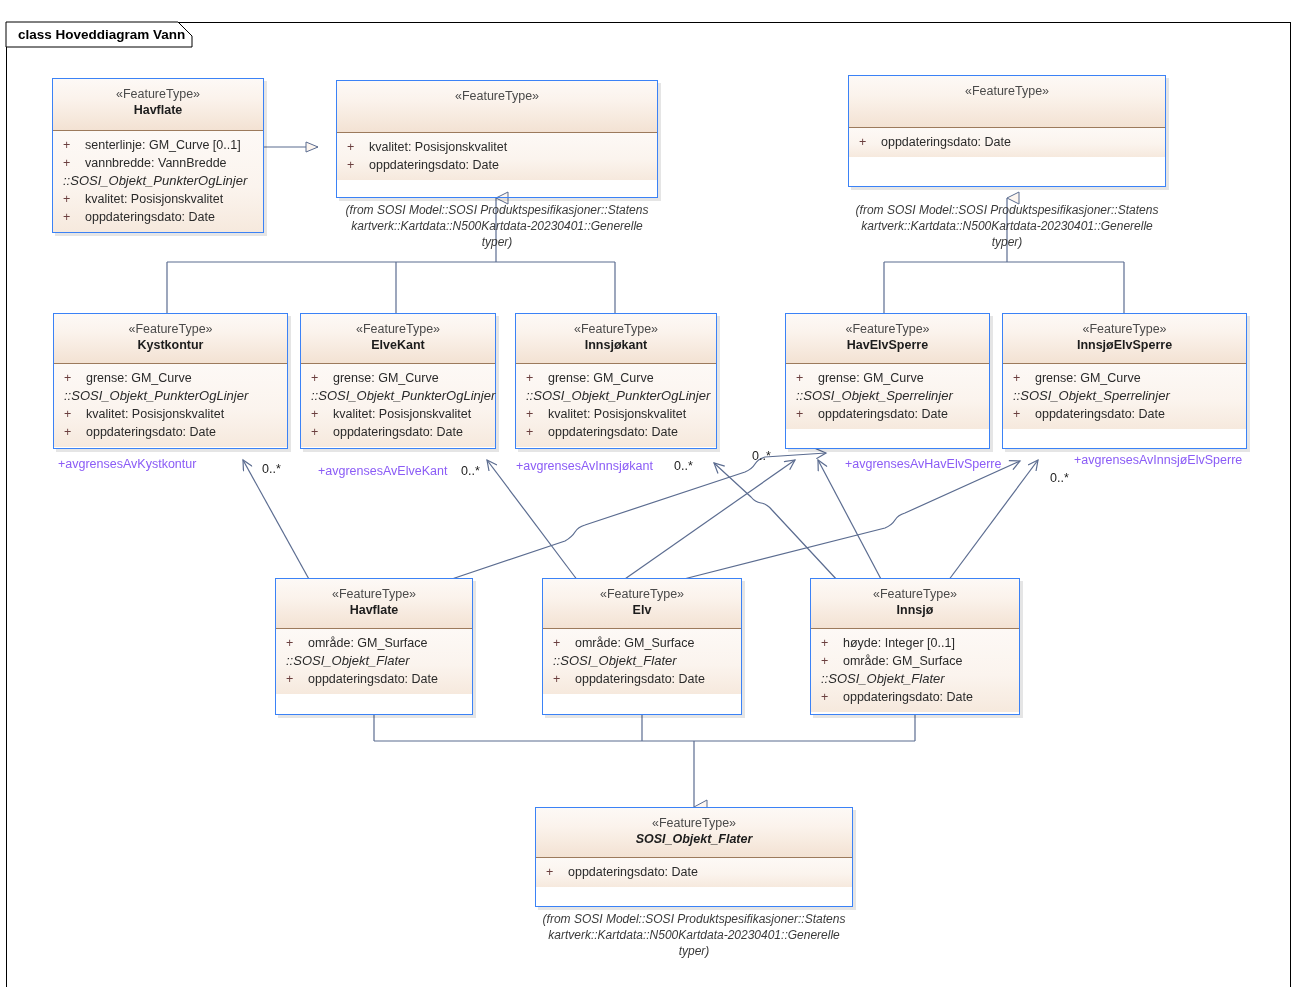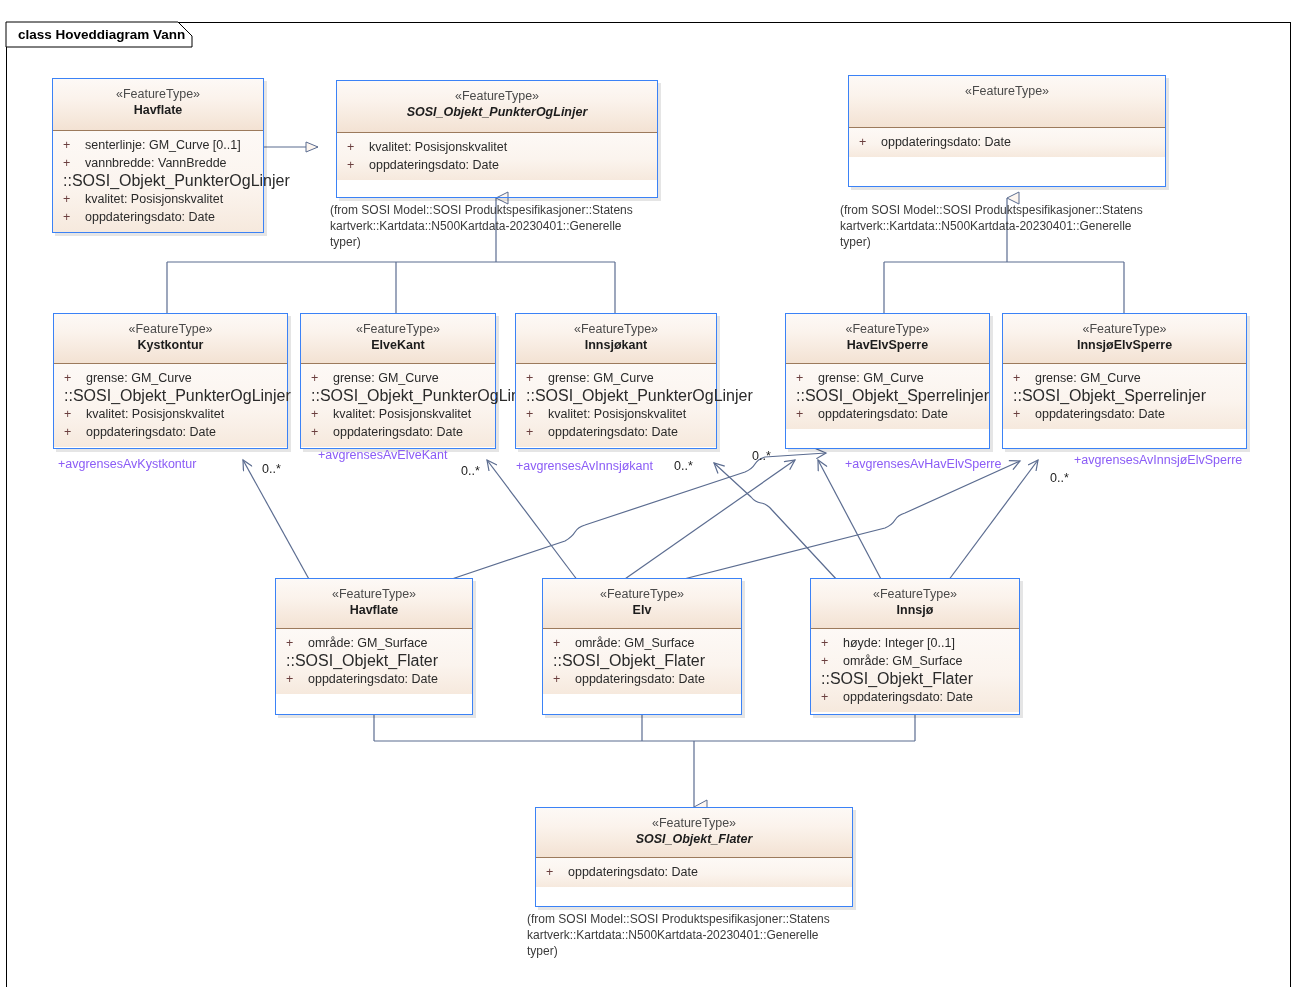--- a/index.html
+++ b/index.html
@@ -20,25 +20,25 @@
        background:linear-gradient(to bottom,#fdf9f6 0%,#fbf3ec 38%,#f3e2d3 100%);
        text-align:center;padding:7px 4px 7px 4px;}
   .cls .hdr .stereo{font-size:12.5px;color:#4a4a4a;line-height:16px;}
   .cls .hdr .nm{font-size:12.5px;font-weight:bold;color:#1c1c1c;line-height:17px;}
   .cls .hdr .nm.abst{font-style:italic;}
   .cls .body{box-sizing:border-box;
        background:linear-gradient(to bottom,#fdf9f6 0%,#fbf4ee 55%,#f6e9dd 100%);
        padding:5px 12px 6px 0;}
   .attr{font-size:12.5px;color:#2a2a2a;line-height:18px;white-space:nowrap;padding-left:10px;}
   .attr .vis{display:inline-block;width:22px;color:#6b3f3f;}
-  .grp{font-size:16px;color:#2a2a2a;line-height:18px;white-space:nowrap;padding-left:10px;}
-
-  
-  .caption{position:absolute;font-size:12px;color:#3a3a3a;
-      line-height:16px;}
+  .grp{font-size:13px;color:#2a2a2a;font-style:italic;line-height:18px;white-space:nowrap;padding-left:10px;}
+
+  
+  .caption{position:absolute;font-size:12px;font-style:italic;color:#3a3a3a;
+      line-height:16px;text-align:center;}
 
   
   .lbl{position:absolute;font-size:12.5px;color:#8b5cf6;white-space:nowrap;}
   .mult{position:absolute;font-size:12.5px;color:#1c1c1c;white-space:nowrap;}
 </style>
 </head>
 <body>
 
 <div id="canvas">
 
@@ -118,21 +118,20 @@
       <div class="attr"><span class="vis">+</span><span>vannbredde: VannBredde</span></div>
       <div class="grp">::SOSI_Objekt_PunkterOgLinjer</div>
       <div class="attr"><span class="vis">+</span><span>kvalitet: Posisjonskvalitet</span></div>
       <div class="attr"><span class="vis">+</span><span>oppdateringsdato: Date</span></div>
     </div>
   </div>
 
   <div class="cls" style="left:336px;top:64px;width:322px;height:118px;">
     <div class="hdr" style="height:52px;">
       <div class="stereo">«FeatureType»</div>
-      <div class="nm abst">SOSI_Objekt_PunkterOgLinjer</div>
     </div>
     <div class="body">
       <div class="attr"><span class="vis">+</span><span>kvalitet: Posisjonskvalitet</span></div>
       <div class="attr"><span class="vis">+</span><span>oppdateringsdato: Date</span></div>
     </div>
   </div>
   <div class="caption" style="left:330px;top:186px;width:334px;">
     <div>(from SOSI Model::SOSI Produktspesifikasjoner::Statens</div>
     <div>kartverk::Kartdata::N500Kartdata-20230401::Generelle</div>
     <div>typer)</div>
@@ -263,21 +262,21 @@
   </div>
   <div class="caption" style="left:527px;top:895px;width:334px;">
     <div>(from SOSI Model::SOSI Produktspesifikasjoner::Statens</div>
     <div>kartverk::Kartdata::N500Kartdata-20230401::Generelle</div>
     <div>typer)</div>
   </div>
 
   <div class="lbl" style="left:58px;top:441px;">+avgrensesAvKystkontur</div>
   <div class="mult" style="left:262px;top:446px;">0..*</div>
 
-  <div class="lbl" style="left:318px;top:432px;">+avgrensesAvElveKant</div>
+  <div class="lbl" style="left:318px;top:448px;">+avgrensesAvElveKant</div>
   <div class="mult" style="left:461px;top:448px;">0..*</div>
 
   <div class="lbl" style="left:516px;top:443px;">+avgrensesAvInnsjøkant</div>
   <div class="mult" style="left:674px;top:443px;">0..*</div>
 
   <div class="mult" style="left:752px;top:433px;">0..*</div>
   <div class="lbl" style="left:845px;top:441px;">+avgrensesAvHavElvSperre</div>
 
   <div class="lbl" style="left:1074px;top:437px;">+avgrensesAvInnsjøElvSperre</div>
   <div class="mult" style="left:1050px;top:455px;">0..*</div>

